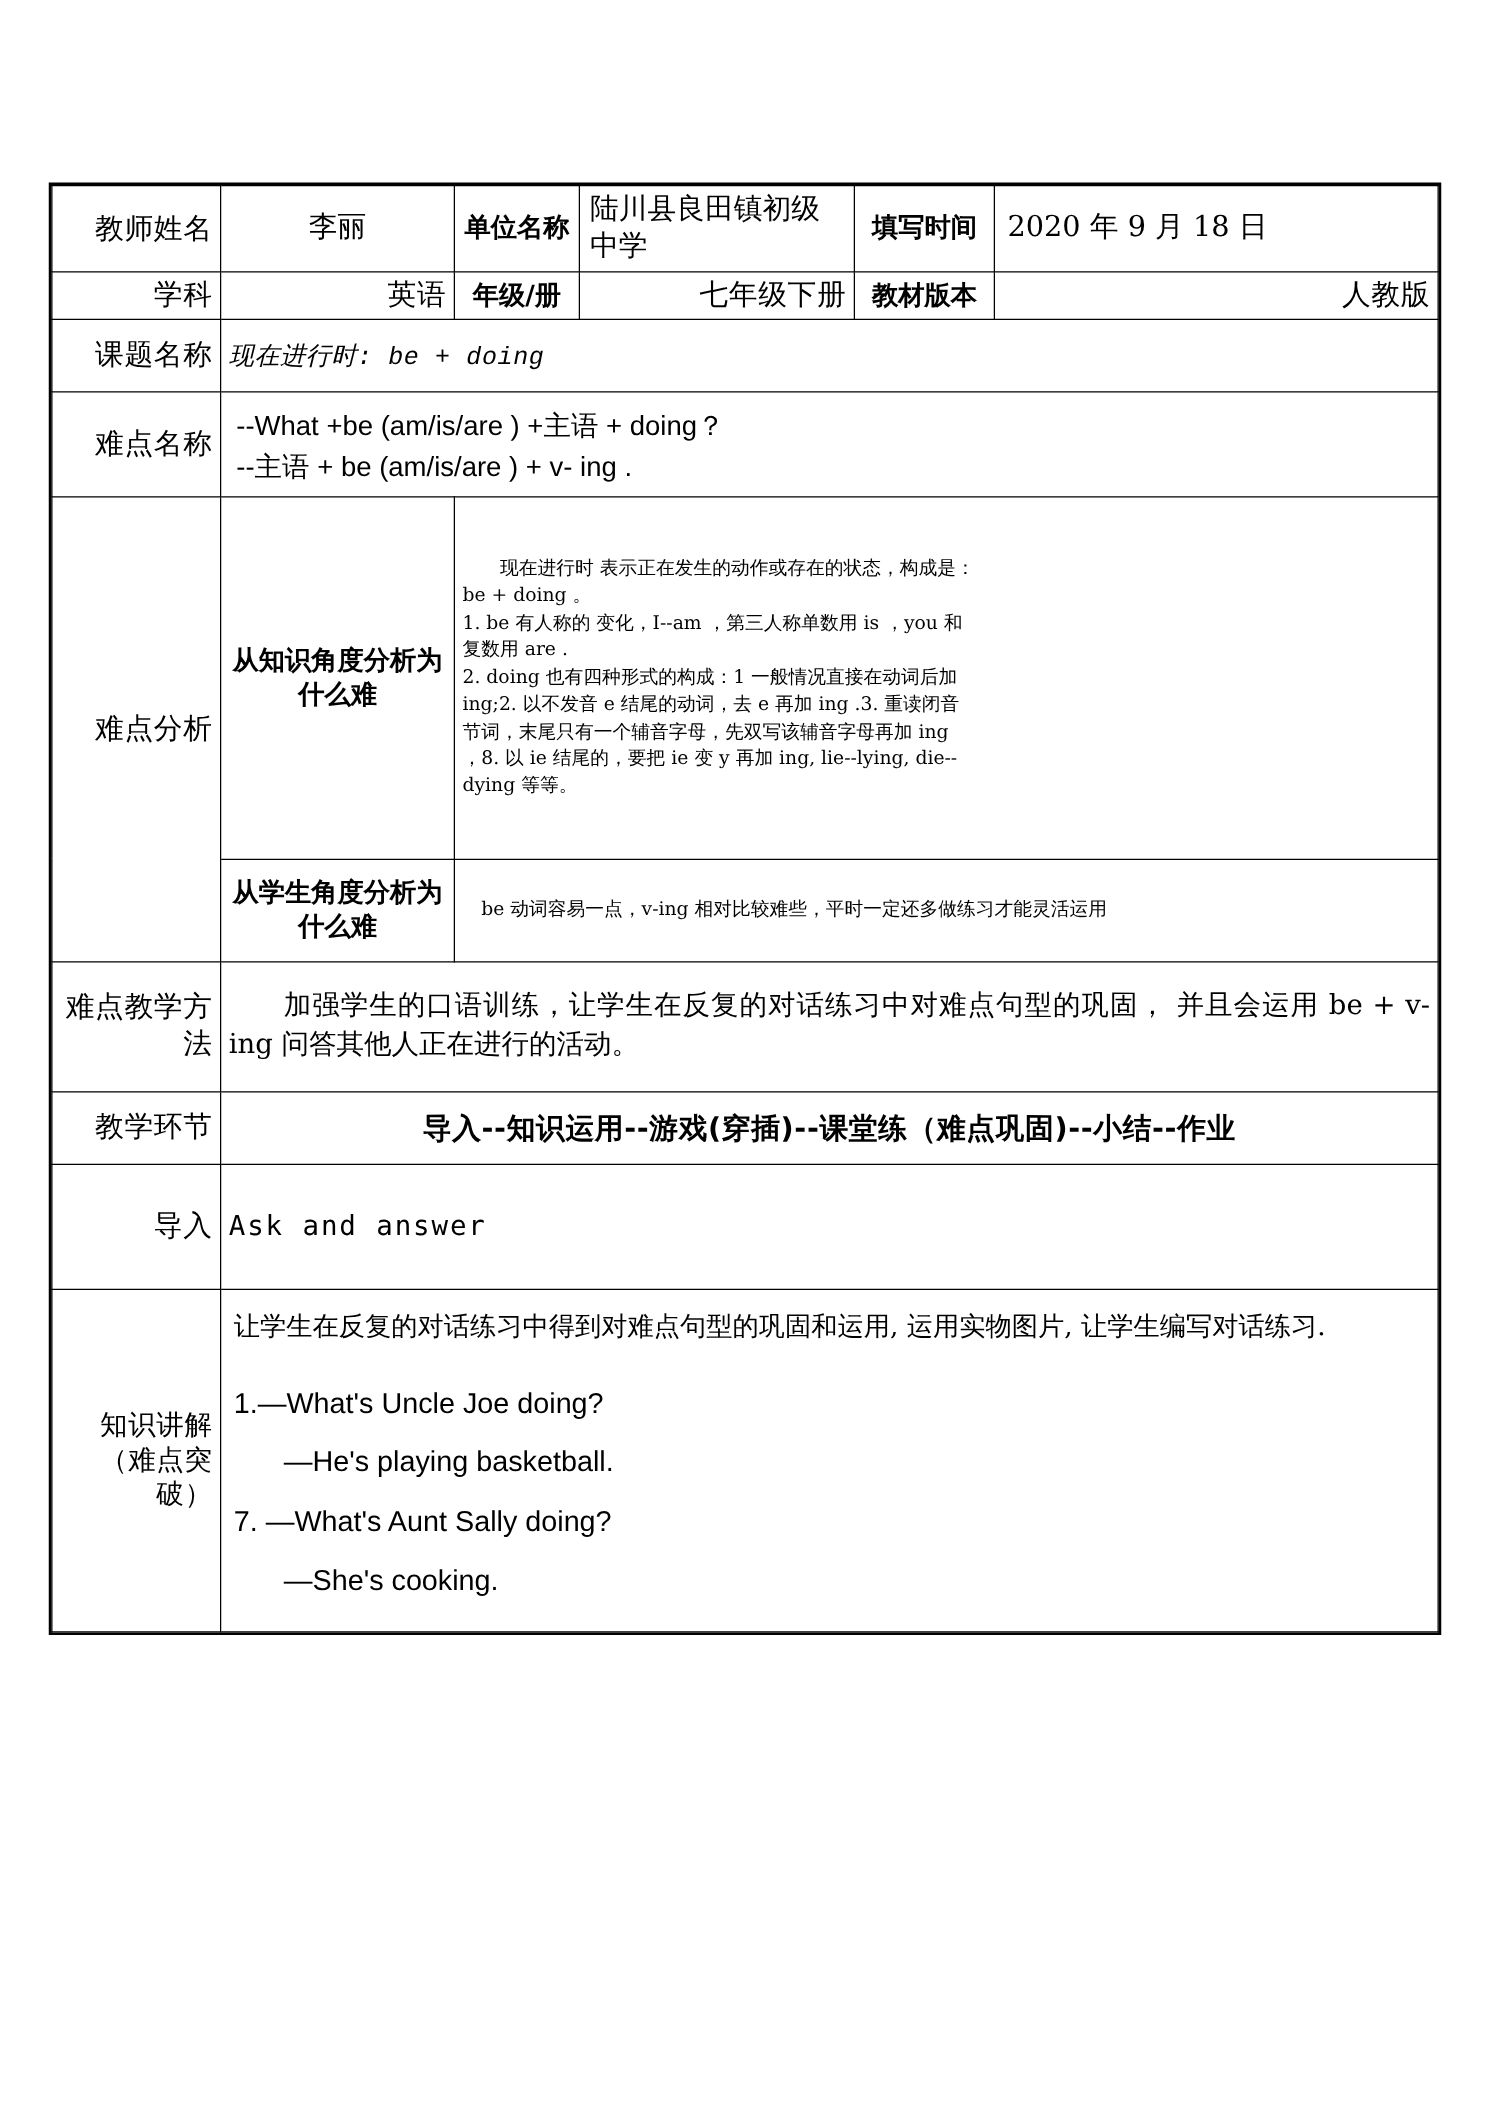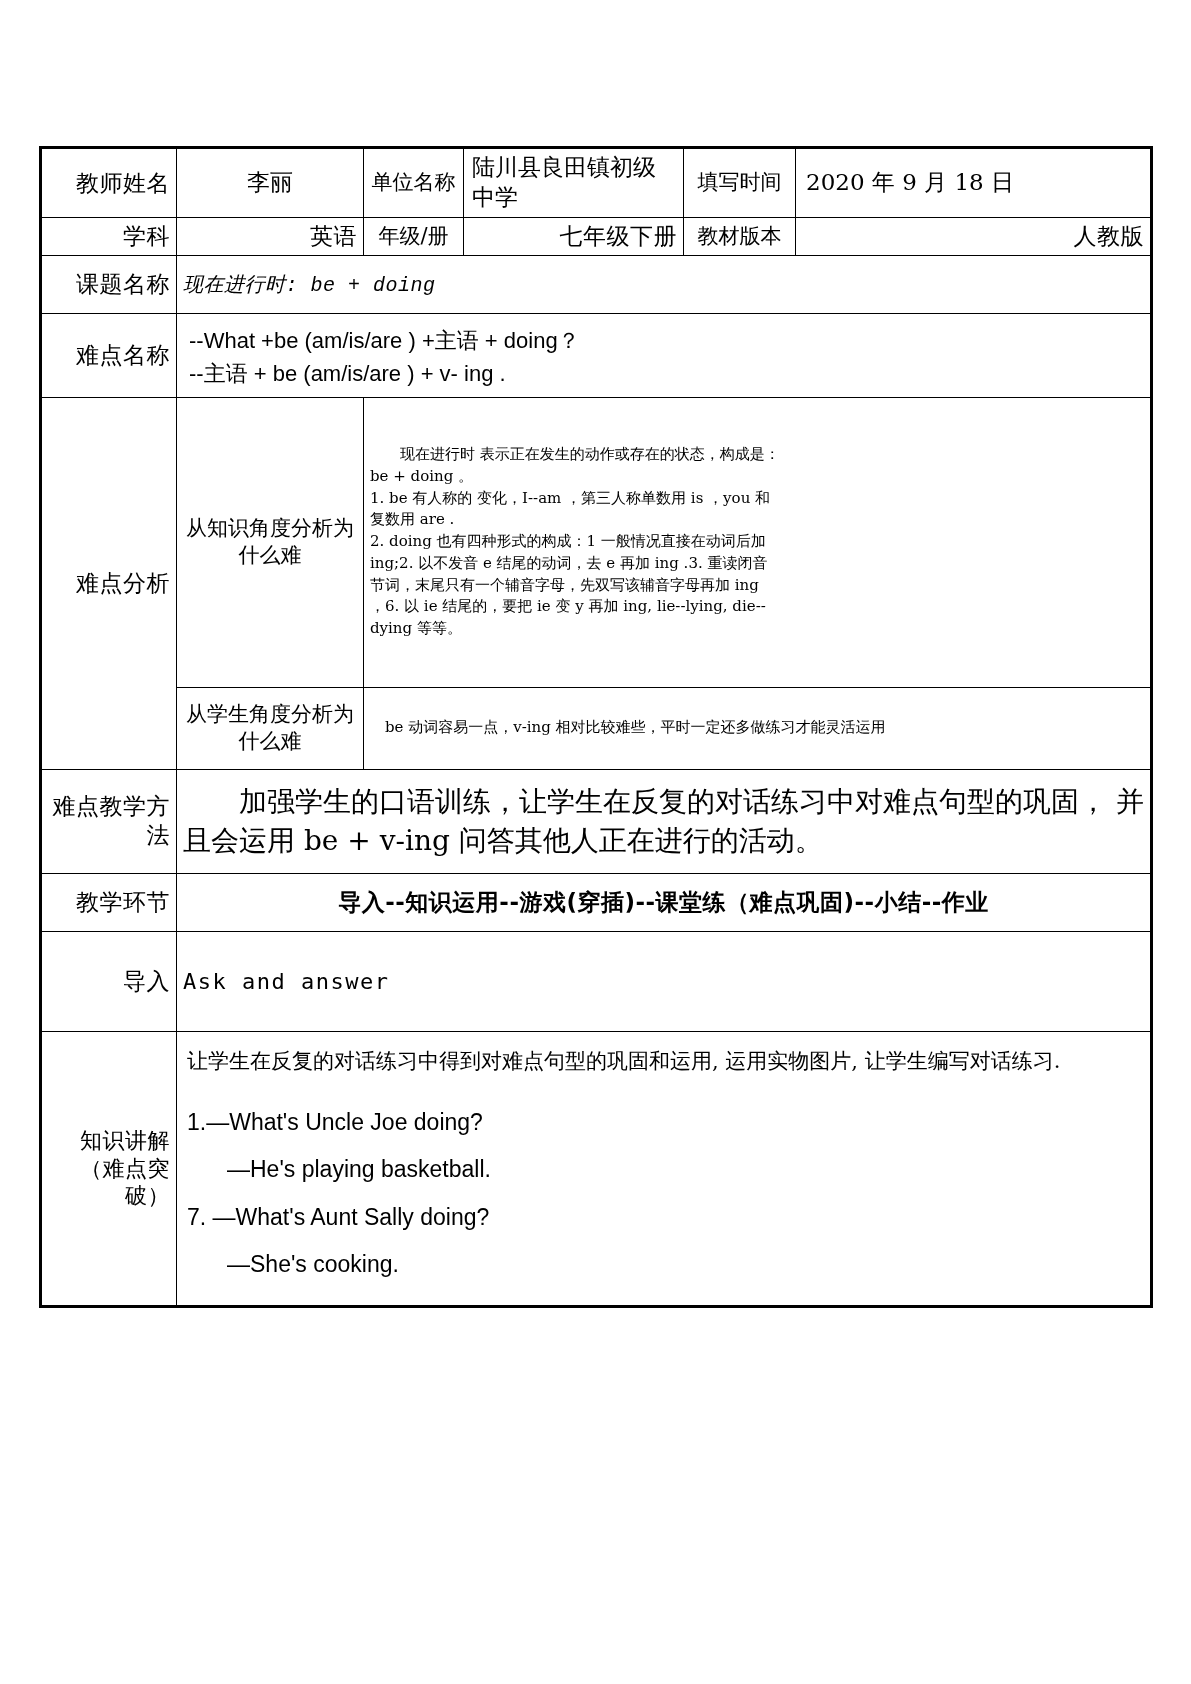--- a/index.html
+++ b/index.html
@@ -32,21 +32,21 @@
   .hei{            
     font-family:"DejaVu Sans","Liberation Sans",sans-serif;
     font-weight:normal;
     font-size:23px;
     text-align:right;
     line-height:1.25;
     letter-spacing:.5px;
   }
   .hei-sm{
     font-family:"DejaVu Sans","Liberation Sans",sans-serif;
-    font-weight:normal;
+    font-weight:bold;
     font-size:21px;
     text-align:center;
     line-height:1.3;
   }
   .song-c{
     font-family:"DejaVu Serif","Liberation Serif",serif;
     font-size:23px;
     text-align:center;
     line-height:1.3;
   }
@@ -153,34 +153,34 @@
       <td class="hei-sm">从知识角度分析为什么难</td>
       <td class="analysis-body tall-top" colspan="4">
         <div id="knowledge-lines">
               <div style="text-indent: 2em;">现在进行时 表示正在发生的动作或存在的状态，构成是：</div>
               <div>be + doing 。</div>
               <div>1. be 有人称的 变化，I--am ，第三人称单数用 is ，you 和</div>
               <div>复数用 are .</div>
               <div>2. doing 也有四种形式的构成：1 一般情况直接在动词后加</div>
               <div>ing;2. 以不发音 e 结尾的动词，去 e 再加 ing .3. 重读闭音</div>
               <div>节词，末尾只有一个辅音字母，先双写该辅音字母再加 ing</div>
-              <div>，6. 以 ie 结尾的，要把 ie 变 y 再加 ing, lie--lying, die--</div>
+              <div>，8. 以 ie 结尾的，要把 ie 变 y 再加 ing, lie--lying, die--</div>
               <div>dying 等等。</div>
             </div>
       </td>
     </tr>
 
     <tr style="height:82px;">
       <td class="hei-sm">从学生角度分析为什么难</td>
       <td class="analysis-body tall-top" colspan="4" style="text-indent:1em;">be 动词容易一点，v-ing 相对比较难些，平时一定还多做练习才能灵活运用</td>
     </tr>
 
     <tr style="height:104px;">
       <td class="hei">难点教学方法</td>
-      <td class="analysis-body tall-top" colspan="5" style="text-indent:2em;font-size:28px;line-height:1.4;">加强学生的口语训练，让学生在反复的对话练习中对难点句型的巩固， 并且会运用 be + v-ing 问答其他人正在进行的活动。</td>
+      <td class="analysis-body tall-top" colspan="5" style="text-indent:2em;font-size:22px;line-height:1.4;">加强学生的口语训练，让学生在反复的对话练习中对难点句型的巩固， 并且会运用 be + v-ing 问答其他人正在进行的活动。</td>
     </tr>
 
     <tr style="height:58px;">
       <td class="hei">教学环节</td>
       <td class="stage-line" colspan="5">导入--知识运用--游戏(穿插)--课堂练（难点巩固)--小结--作业</td>
     </tr>
 
     <tr style="height:100px;">
       <td class="hei">导入</td>
       <td class="leadin-val" colspan="5">Ask and answer</td>

